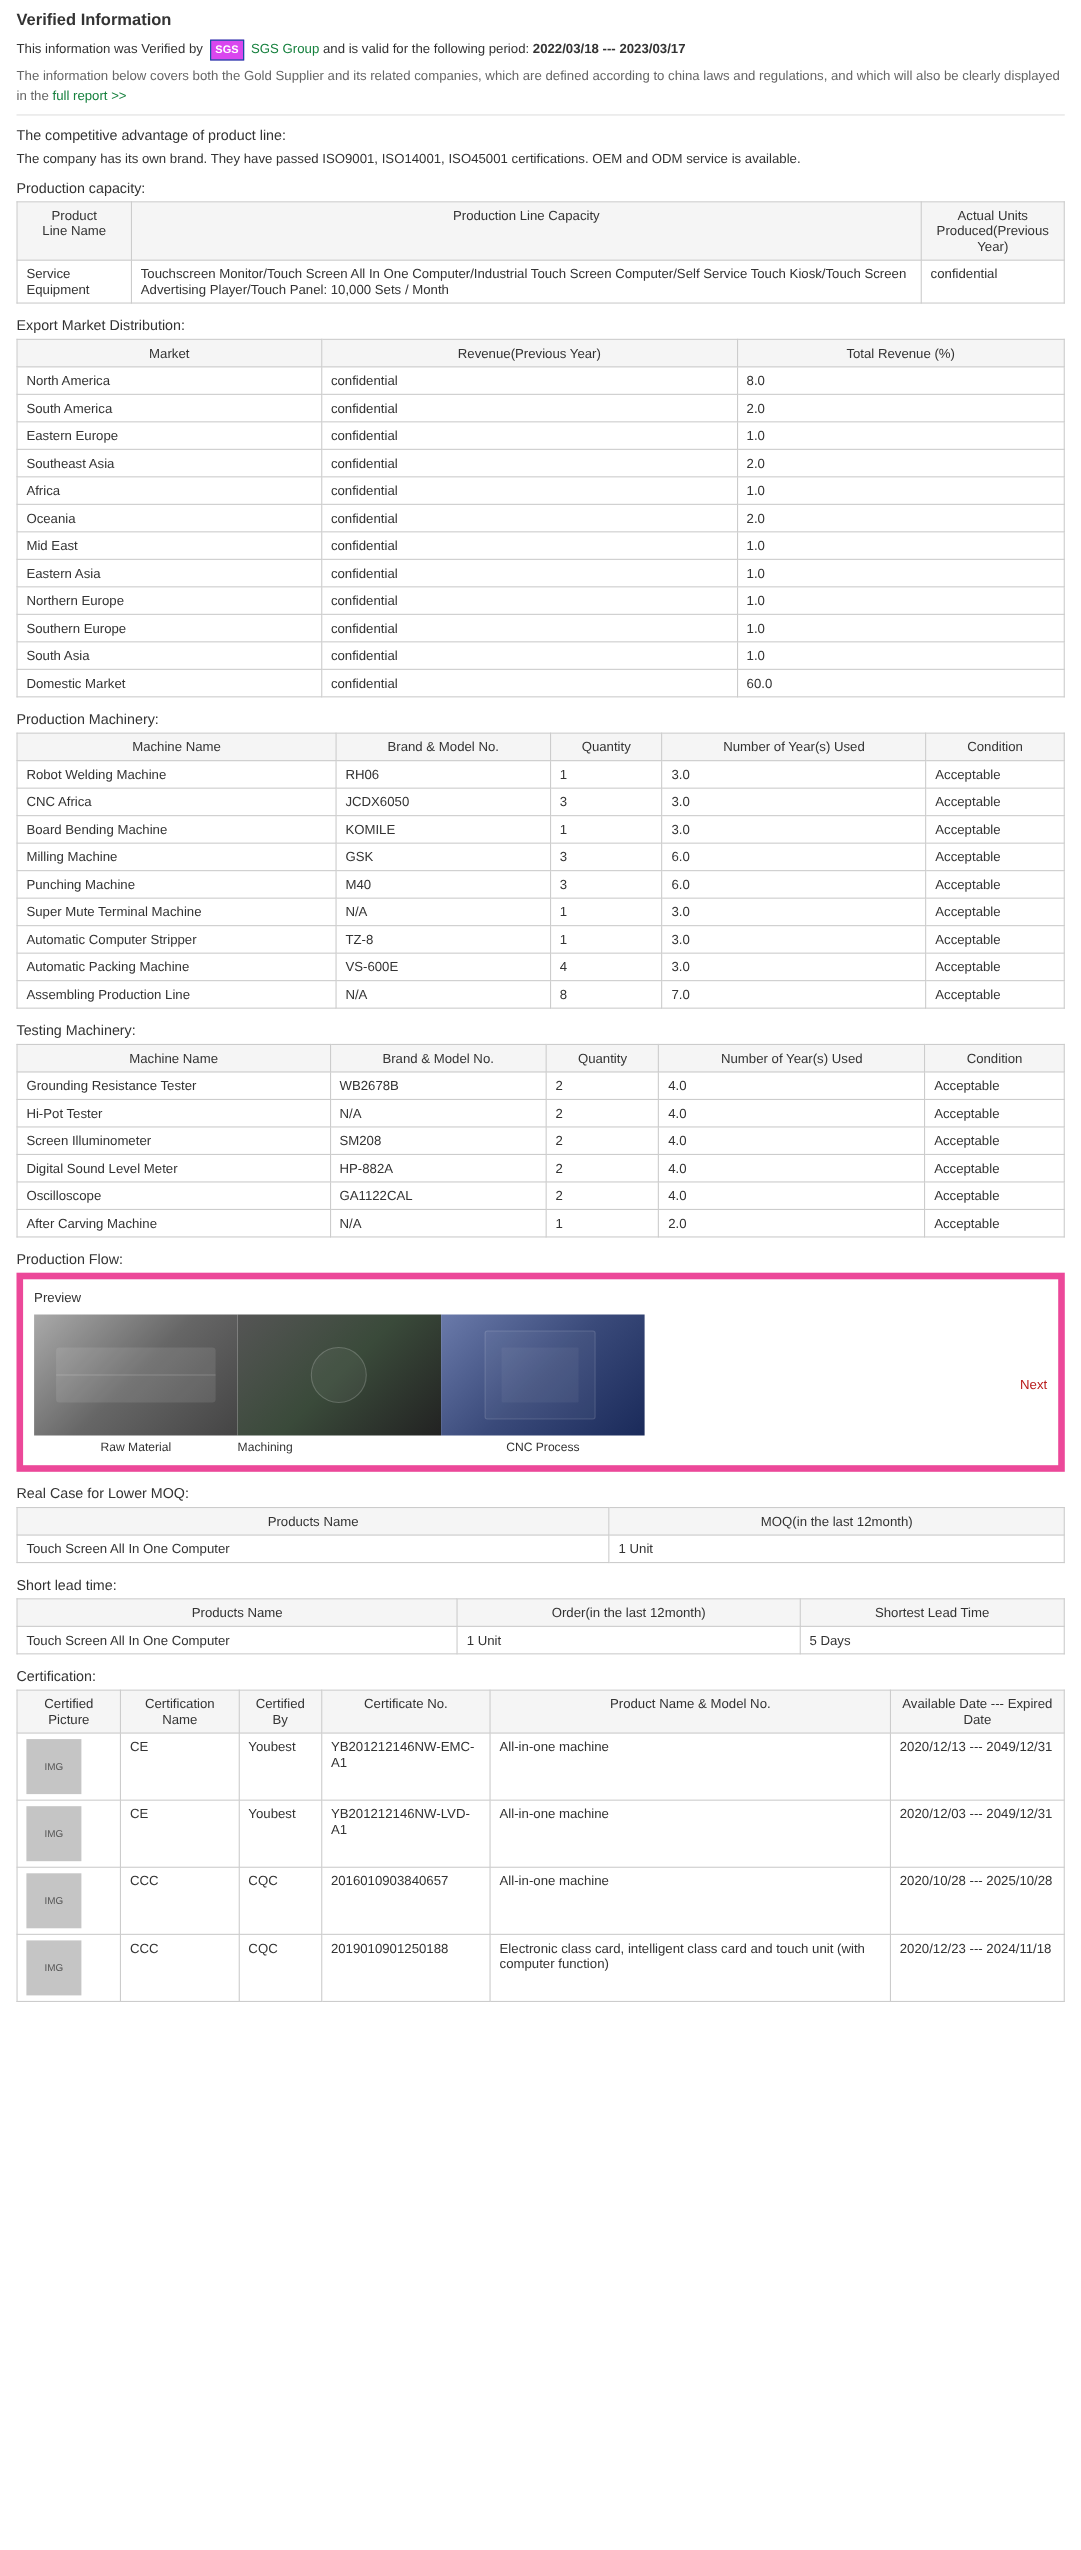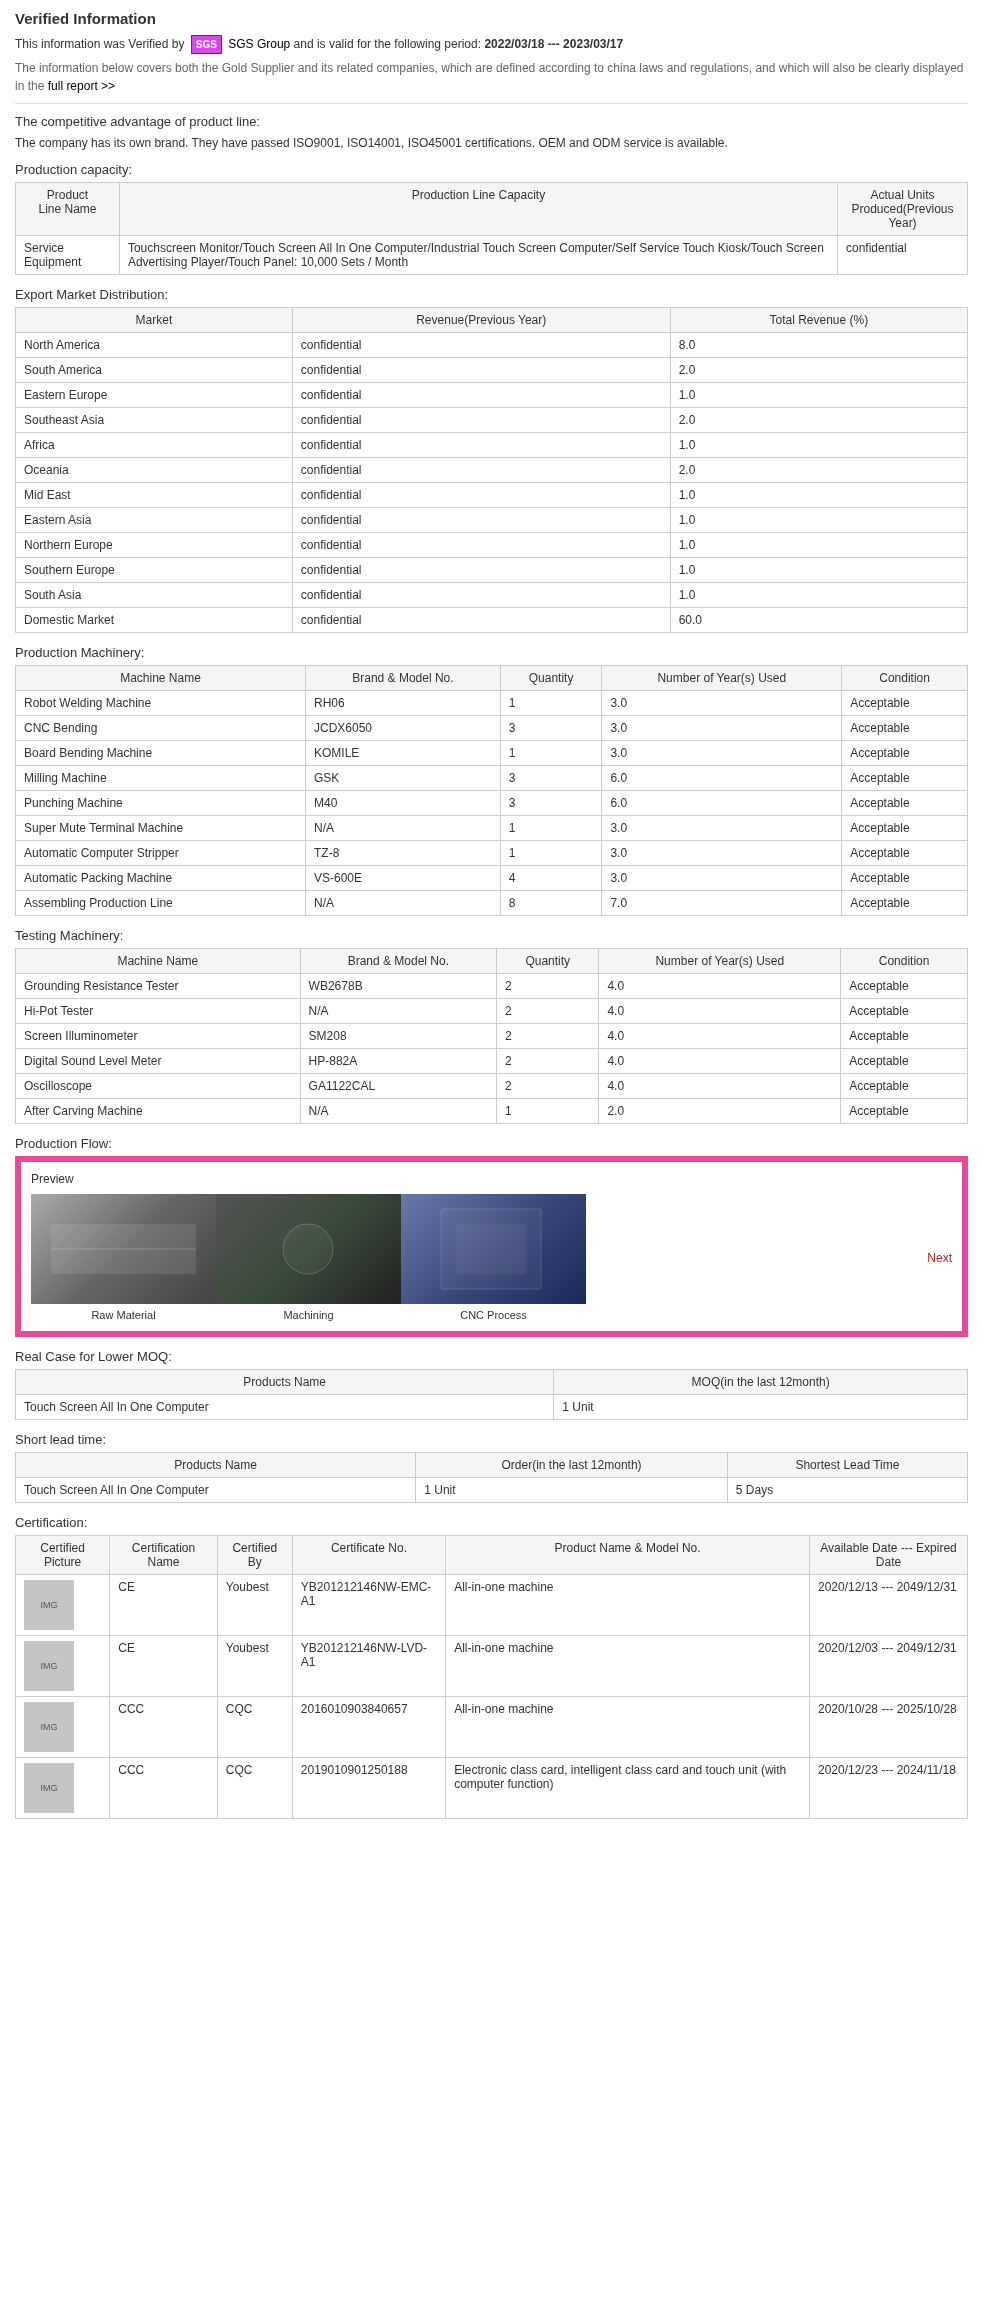--- a/index.html
+++ b/index.html
@@ -2,21 +2,21 @@
 <html><head>
   <meta charset="utf-8">
   <style>
     * { box-sizing: border-box; margin: 0; padding: 0; }
     body { font-family: Arial, sans-serif; font-size: 13px; color: #333; background: #fff; width: 983px; }
     .container { padding: 10px 15px; }
     .verified-title { font-size: 15px; font-weight: bold; margin-bottom: 8px; }
     .verified-line { margin-bottom: 5px; font-size: 12px; line-height: 1.5; }
     .verified-line strong { font-weight: bold; text-align: right; }
     .sgs-logo { display: inline-block; background: #d946ef; color: #fff; font-size: 10px; font-weight: bold; padding: 1px 4px; margin: 0 3px; border: 1px solid #00529b; }
-    .link { color: #000000; text-decoration: none; }
+    .link { color: #15803d; text-decoration: none; }
     .bold-label { font-weight: normal; font-size: 13px; margin: 10px 0 5px 0; }
     
     table { width: 100%; border-collapse: collapse; font-size: 12px; margin-bottom: 12px; }
     table th, table td { border: 1px solid #ccc; padding: 5px 8px; vertical-align: top; }
     table th { background: #f5f5f5; font-weight: normal; }
     
     .preview-section { border: 6px solid #ec4899; padding: 10px; margin-bottom: 12px; }
     .preview-label { font-size: 12px; margin-bottom: 8px; }
     .next-btn { color: #b91c1c; font-size: 12px; margin-left: auto; align-self: center; cursor: pointer; }
     .divider { border: none; border-top: 1px solid #e0e0e0; margin: 8px 0; }
@@ -158,21 +158,21 @@
       </thead>
       <tbody id="production-machinery-tbody">
       <tr>
             <td>Robot Welding Machine</td>
                   <td>RH06</td>
                   <td>1</td>
                   <td>3.0</td>
                   <td>Acceptable</td>
           </tr>
           <tr>
-            <td>CNC Bending</td>
+            <td>CNC Africa</td>
                   <td>JCDX6050</td>
                   <td>3</td>
                   <td>3.0</td>
                   <td>Acceptable</td>
           </tr>
           <tr>
             <td>Board Bending Machine</td>
                   <td>KOMILE</td>
                   <td>1</td>
                   <td>3.0</td>
@@ -292,21 +292,21 @@
             <div style="text-align: center; font-size: 11px;">
     <div style="width:185px; height:110px; background:linear-gradient(135deg, #aaa 0%, #666 50%, #444 100%); display:flex; align-items:center; justify-content:center; position:relative; overflow:hidden;">
       <svg width="185" height="110" style="position:absolute; top:0; left:0;">
         <rect x="20" y="30" width="145" height="50" rx="3" fill="rgba(255,255,255,0.1)"></rect>
                   <line x1="20" y1="55" x2="165" y2="55" stroke="rgba(255,255,255,0.2)" stroke-width="1"></line>
 
       </svg>
     </div>
     <div style="margin-top:5px;">Raw Material</div>
   </div>
-            <div style="text-align: center; font-size: 11px;">
+            <div style="font-size: 11px;">
     <div style="width:185px; height:110px; background:linear-gradient(135deg, #555 0%, #3a4a3a 50%, #222 100%); display:flex; align-items:center; justify-content:center; position:relative; overflow:hidden;">
       <svg width="185" height="110" style="position:absolute; top:0; left:0;">
 
         <circle cx="92" cy="55" r="25" fill="rgba(255,255,255,0.05)" stroke="rgba(255,255,255,0.2)" stroke-width="1"></circle>
 
       </svg>
     </div>
     <div style="margin-top:5px;">Machining</div>
   </div>
             <div style="text-align: center; font-size: 11px;">

